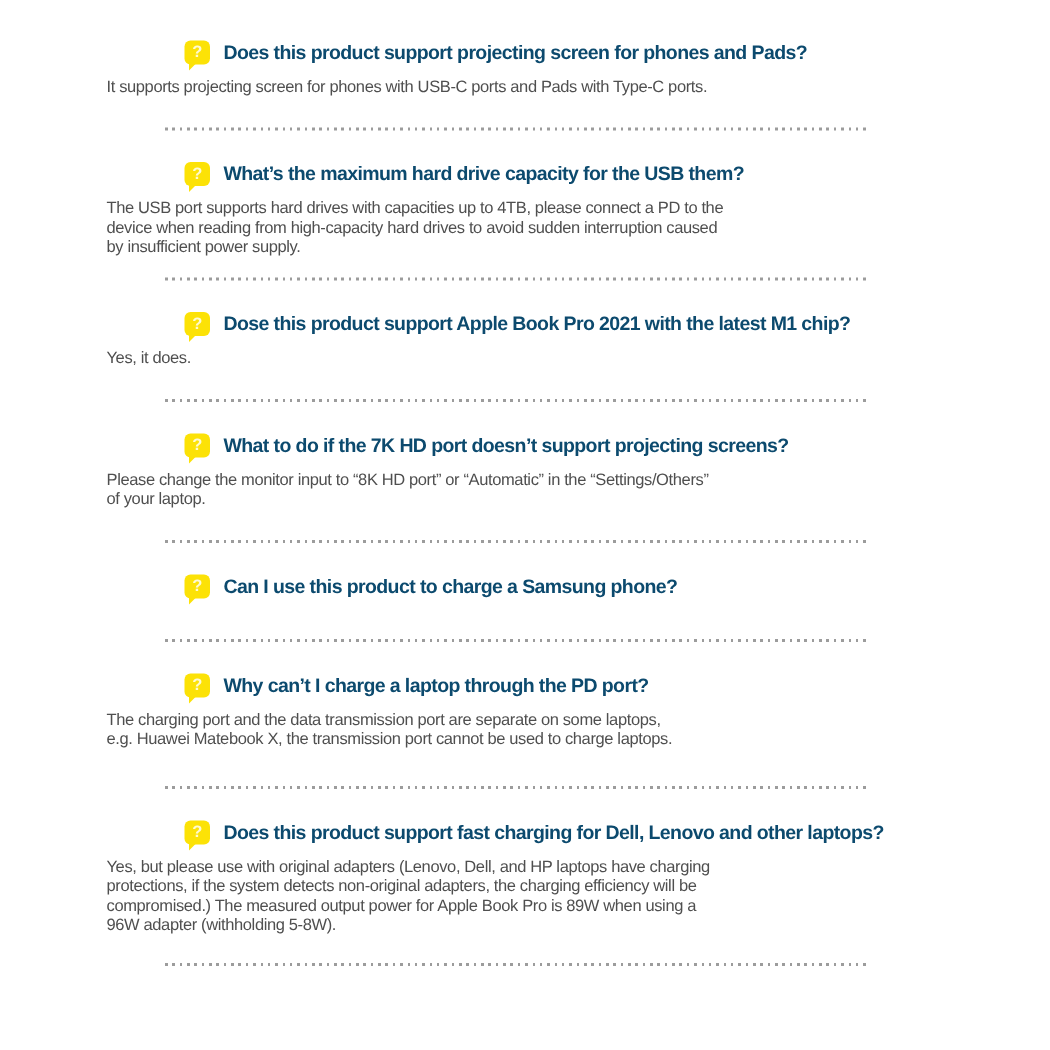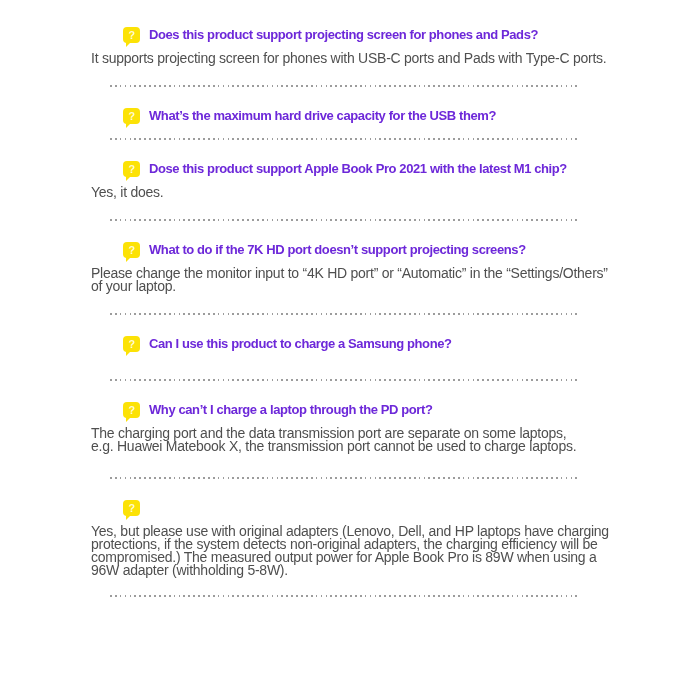--- a/index.html
+++ b/index.html
@@ -45,28 +45,28 @@
     bottom: -4px;
     width: 0;
     height: 0;
     border-top: 5px solid #FCE206;
     border-right: 5px solid transparent;
   }
   .question {
     margin: 0;
     font-size: 13px;
     font-weight: 700;
-    color: #6d28d9;
+    color: #0c4a6e;
     letter-spacing: -0.4px;
     line-height: 18px;
     white-space: nowrap;
   }
   .answer {
-    margin: 8px 0 0 91px;
-    font-size: 14px;
+    margin: 8px 0 0 71px;
+    font-size: 11px;
     line-height: 13px;
     color: #4f4f4f;
     letter-spacing: -0.25px;
     white-space: pre-line;
   }
   .sep {
     margin: 20px 0 0 110px;
     width: 468px;
     height: 2px;
     background: repeating-linear-gradient(to right, #9c9c9c 0 1.7px, transparent 1.7px 4.9px);
@@ -95,20 +95,23 @@
   </section>
 
   <section class="faq-item">
     <div class="q-row">
       <span class="bubble">
           <span class="qmark">?</span>
           <span class="tail"></span>
         </span>
       <h3 class="question">What’s the maximum hard drive capacity for the USB them?</h3>
     </div>
+    <p class="answer">The USB port supports hard drives with capacities up to 4TB, please connect a PD to the
+device when reading from high-capacity hard drives to avoid sudden interruption caused
+by insufficient power supply.</p>
     <div class="sep"></div>
   </section>
 
   <section class="faq-item">
     <div class="q-row">
       <span class="bubble">
           <span class="qmark">?</span>
           <span class="tail"></span>
         </span>
       <h3 class="question">Dose this product support Apple Book Pro 2021 with the latest M1 chip?</h3>
@@ -118,21 +121,21 @@
   </section>
 
   <section class="faq-item">
     <div class="q-row">
       <span class="bubble">
           <span class="qmark">?</span>
           <span class="tail"></span>
         </span>
       <h3 class="question">What to do if the 7K HD port doesn’t support projecting screens?</h3>
     </div>
-    <p class="answer">Please change the monitor input to “4K HD port” or “Automatic” in the “Settings/Others”
+    <p class="answer">Please change the monitor input to “8K HD port” or “Automatic” in the “Settings/Others”
 of your laptop.</p>
     <div class="sep"></div>
   </section>
 
   <section class="faq-item">
     <div class="q-row">
       <span class="bubble">
           <span class="qmark">?</span>
           <span class="tail"></span>
         </span>
@@ -153,20 +156,21 @@
 e.g. Huawei Matebook X, the transmission port cannot be used to charge laptops.</p>
     <div class="sep"></div>
   </section>
 
   <section class="faq-item">
     <div class="q-row">
       <span class="bubble">
           <span class="qmark">?</span>
           <span class="tail"></span>
         </span>
+      <h3 class="question">Does this product support fast charging for Dell, Lenovo and other laptops?</h3>
     </div>
     <p class="answer">Yes, but please use with original adapters (Lenovo, Dell, and HP laptops have charging
 protections, if the system detects non-original adapters, the charging efficiency will be
 compromised.) The measured output power for Apple Book Pro is 89W when using a
 96W adapter (withholding 5-8W).</p>
     <div class="sep"></div>
   </section>
 
 </div>
 

